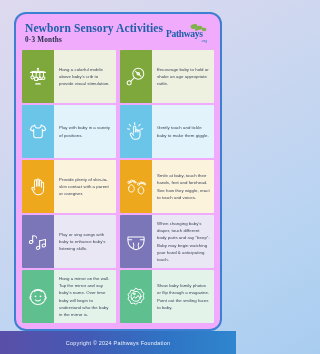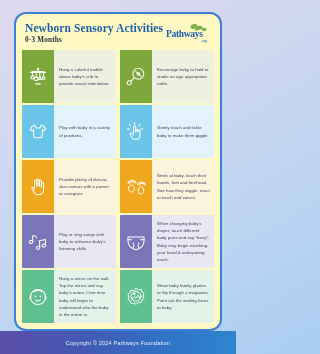--- a/index.html
+++ b/index.html
@@ -7,21 +7,21 @@
     width:236px;height:354px;overflow:hidden;
     font-family:"Liberation Sans",sans-serif;
     background:linear-gradient(150deg,#ded9ef 0%,#d5d8ef 22%,#c7d6f0 48%,#b9d4f2 72%,#a9cdf0 100%);
     position:relative;
   }
   .stage{position:absolute;inset:0;display:flex;flex-direction:column;}
 
   
   .card{
     position:absolute;left:14px;top:12px;width:208px;height:319px;
-    background:#fef9c3;border:2px solid #3d7fd0;border-radius:12px;
+    background:#f0abfc;border:2px solid #3d7fd0;border-radius:12px;
     box-sizing:border-box;overflow:hidden;
     display:flex;flex-direction:column;
   }
   .card-head{
     padding:8px 8px 5px 9px;display:flex;align-items:flex-start;
     justify-content:space-between;flex:0 0 auto;
   }
   .head-text{display:flex;flex-direction:column;gap:2px;}
   .title{
     font-family:"Liberation Serif",serif;

